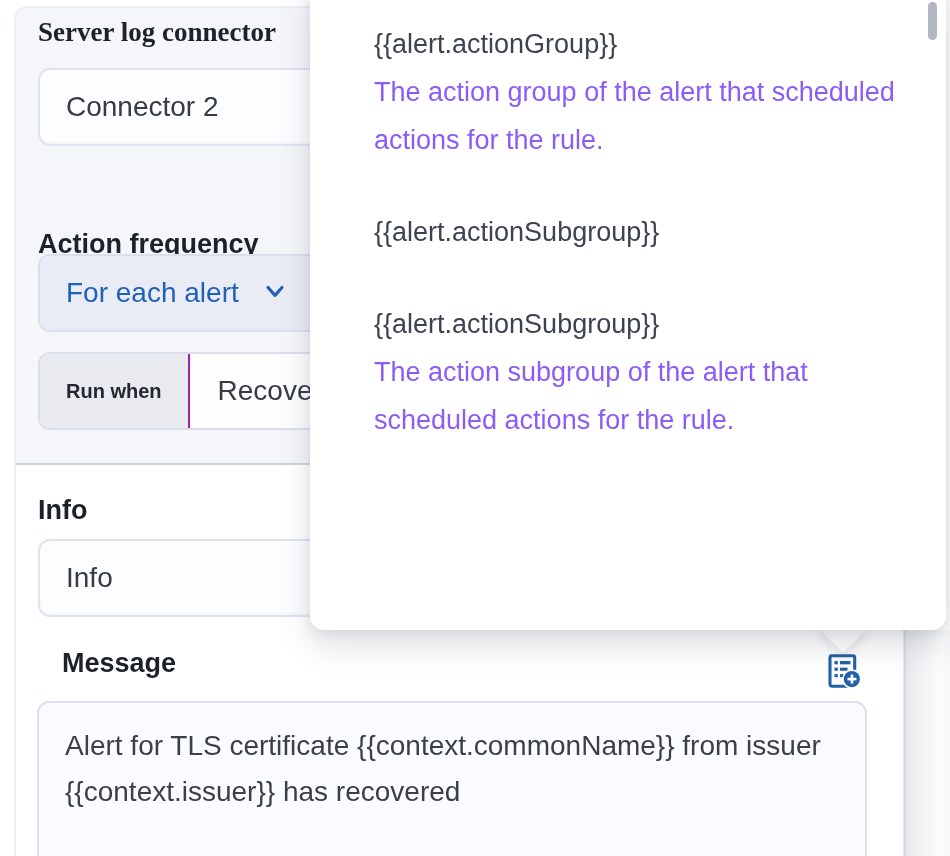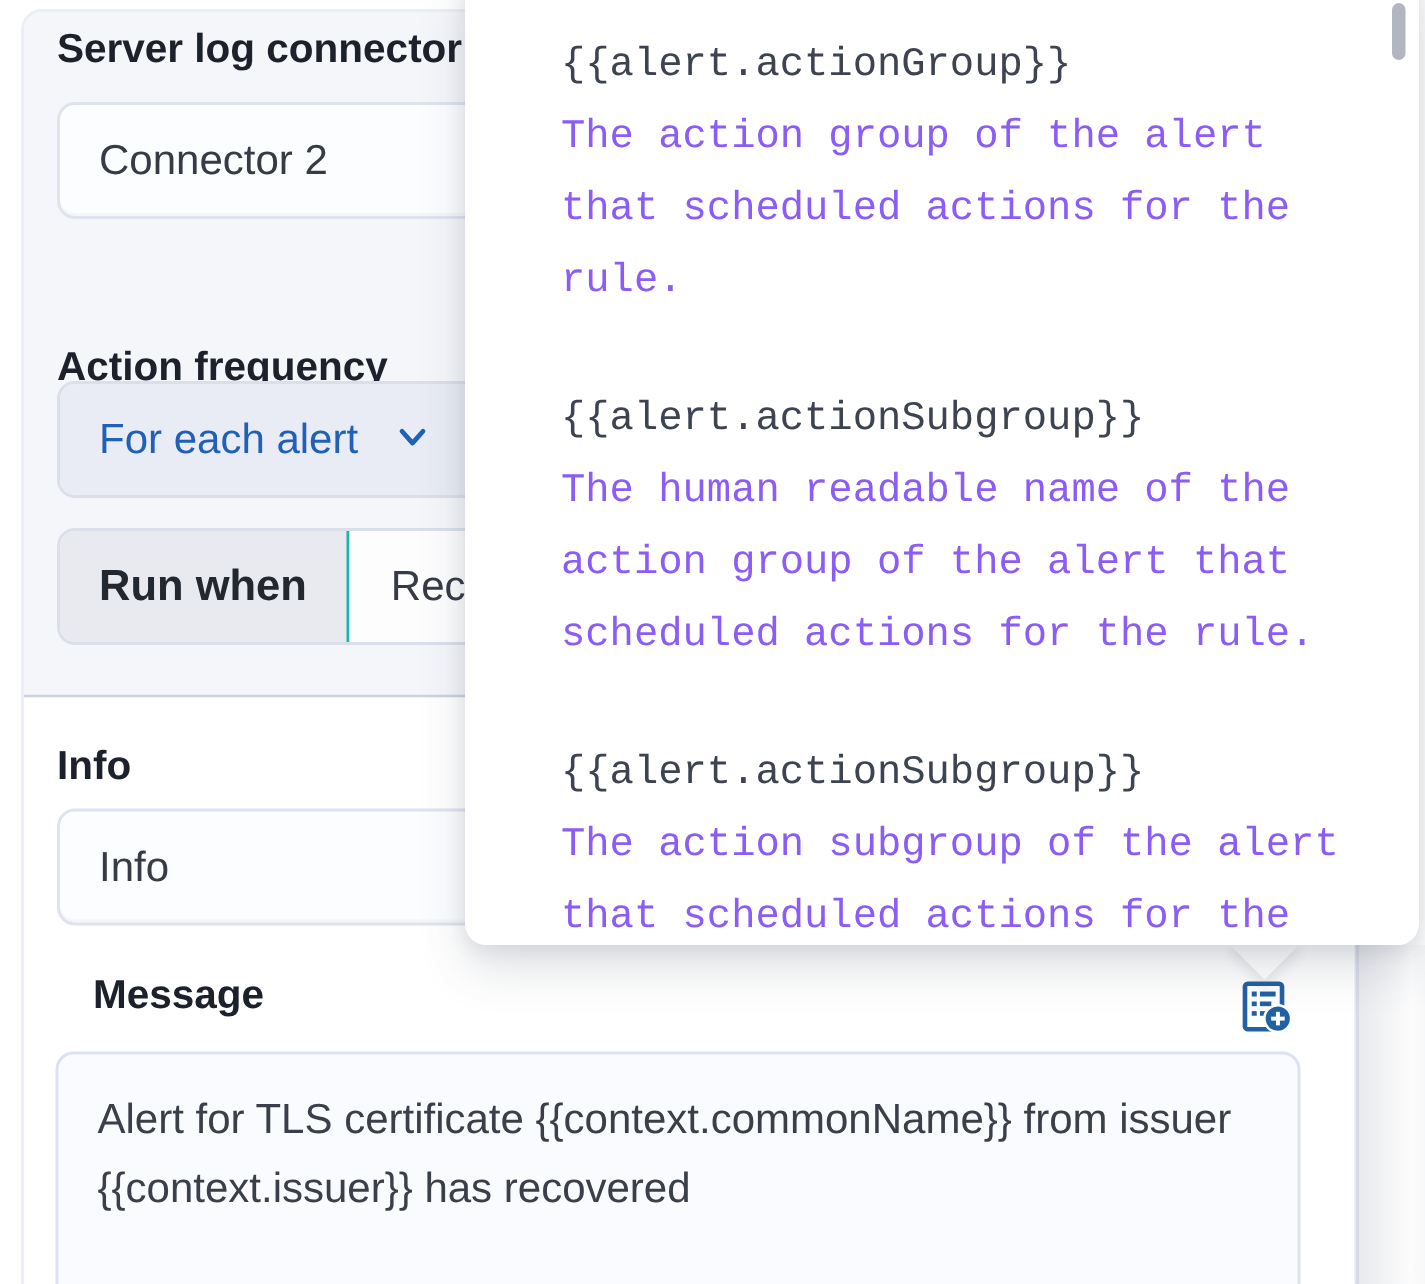--- a/index.html
+++ b/index.html
@@ -17,28 +17,28 @@
   .form-label { position:absolute; font-size:27px; font-weight:700; color:#1d212b; line-height:32px; }
 
   .select-box { position:absolute; left:38px; width:828px; height:78px; background:#fcfdff;
                 border:2px solid #dfe3f0; border-radius:12px; display:flex; align-items:center;
                 padding-left:26px; font-size:28px; color:#363b46;
                 box-shadow:inset 0 -2px 0 rgba(150,160,190,0.08); }
 
   .control-group { position:absolute; left:38px; width:828px; height:78px; background:#fff;
                    border:2px solid #dbdfec; border-radius:12px; display:flex; overflow:hidden; }
   .cg-prepend { display:flex; align-items:center; background:#e9ecf4; height:100%;
-                border-right:2px solid #14b8a6; }
+                border-right:2px solid #a21caf; }
   .cg-value { display:flex; align-items:center; flex:1; font-size:28px; color:#363b46;
               white-space:nowrap; overflow:hidden; background:#fdfdfe; }
 
   .freq-btn-label { font-size:28px; color:#2061b8; padding-left:26px; }
   .chevron { margin-left:22px; margin-right:26px; }
 
-  .runwhen-label { font-size:29px; font-weight:700; color:#23272f; padding:0 26px; }
+  .runwhen-label { font-size:20px; font-weight:700; color:#23272f; padding:0 26px; }
 
   
   .add-var-btn { position:absolute; left:820px; top:648px; width:48px; height:48px;
                  display:flex; align-items:center; justify-content:center;
                  background:transparent; border:none; cursor:pointer; }
   .msg-area { position:absolute; left:37px; top:701px; width:830px; height:200px;
               background:#fafbfe; border:2px solid #dde2f1; border-radius:12px;
               padding:20px 26px; font-size:28px; line-height:46px; color:#3a3f4a;
               white-space:pre-wrap; word-wrap:break-word; }
 
@@ -47,36 +47,36 @@
                 background:linear-gradient(to right, rgba(105,112,132,0.16), rgba(105,112,132,0.02) 80%, rgba(105,112,132,0.05)); }
 
   
   .popover-arrow { position:absolute; left:826px; top:612px; width:34px; height:34px;
                    background:#fff; transform:rotate(45deg); z-index:19;
                    box-shadow:4px 4px 8px rgba(70,80,100,0.12); }
   .popover { position:absolute; left:310px; top:-26px; width:636px; height:656px;
              background:#fff; border-radius:14px; z-index:20; overflow:hidden;
              box-shadow:0 16px 32px rgba(65,75,95,0.16), 0 4px 12px rgba(65,75,95,0.10); }
   .popover-content { padding:46px 40px 0 64px; }
-  .var-item { margin-bottom:44px;font-family:Liberation Mono, monospace; }
+  .var-item { margin-bottom:44px; }
   .var-name { font-size:27px; line-height:48px; color:#3d4350; }
   .var-desc { font-size:27px; line-height:48px; color:#8b5cf6; }
   .popover-scrollbar { position:absolute; right:9px; top:28px; width:9px; height:38px;
                        border-radius:5px; background:#b2b6c0; }
 </style>
 </head>
 <body>
 
 <div class="stage">
 
   <div class="action-card">
     <div class="card-header"></div>
   </div>
 
-  <div class="form-label" style="left:38px; top:16px;">Server log connector</div>
+  <div class="form-label" style="left:38px; top:16px;font-family:Liberation Serif, serif;">Server log connector</div>
   <div class="select-box" style="top:68px;">
     <span>Connector 2</span>
   </div>
 
   <div class="form-label" style="left:38px; top:228px;">Action frequency</div>
   <div class="control-group" style="top:254px;">
     <div class="cg-prepend">
       <span class="freq-btn-label">For each alert</span>
       <span class="chevron">
         <svg width="28" height="28" viewBox="0 0 16 16">
@@ -135,21 +135,20 @@
   <div class="popover">
     <div class="popover-content">
 
       <div class="var-item">
         <div class="var-name">{{alert.actionGroup}}</div>
         <div class="var-desc">The action group of the alert that scheduled actions for the rule.</div>
       </div>
 
       <div class="var-item">
         <div class="var-name">{{alert.actionSubgroup}}</div>
-        <div class="var-desc">The human readable name of the action group of the alert that scheduled actions for the rule.</div>
       </div>
 
       <div class="var-item">
         <div class="var-name">{{alert.actionSubgroup}}</div>
         <div class="var-desc">The action subgroup of the alert that scheduled actions for the rule.</div>
       </div>
 
     </div>
     <div class="popover-scrollbar"></div>
   </div>

